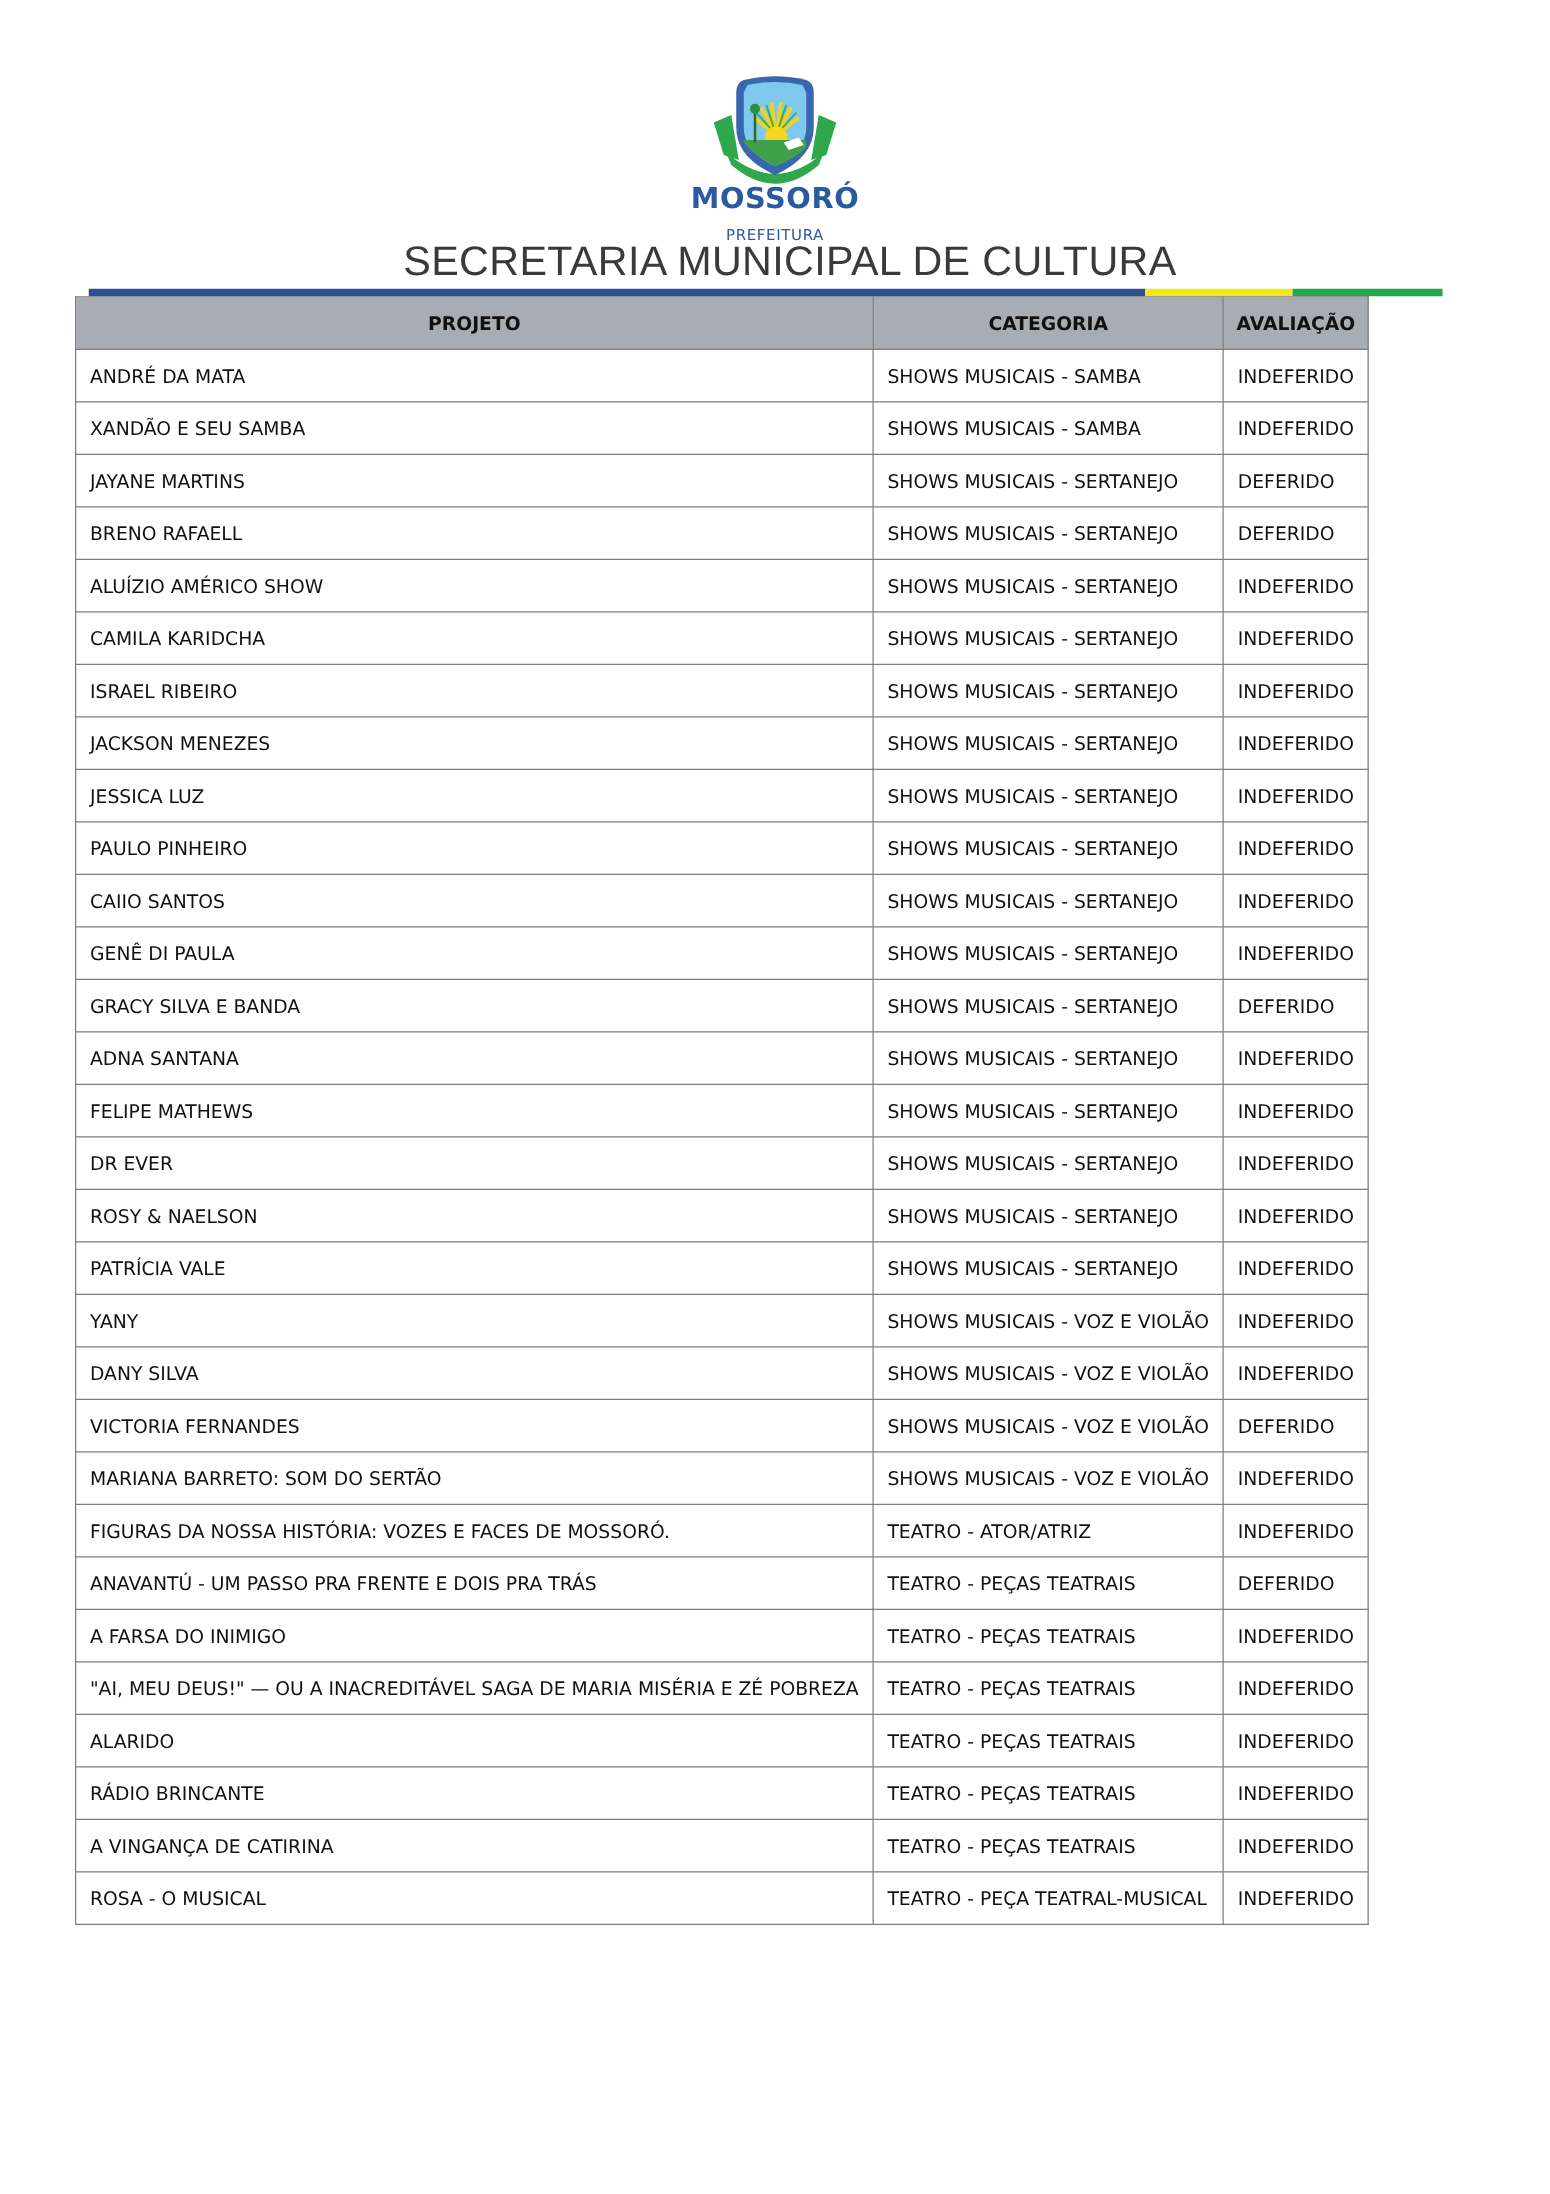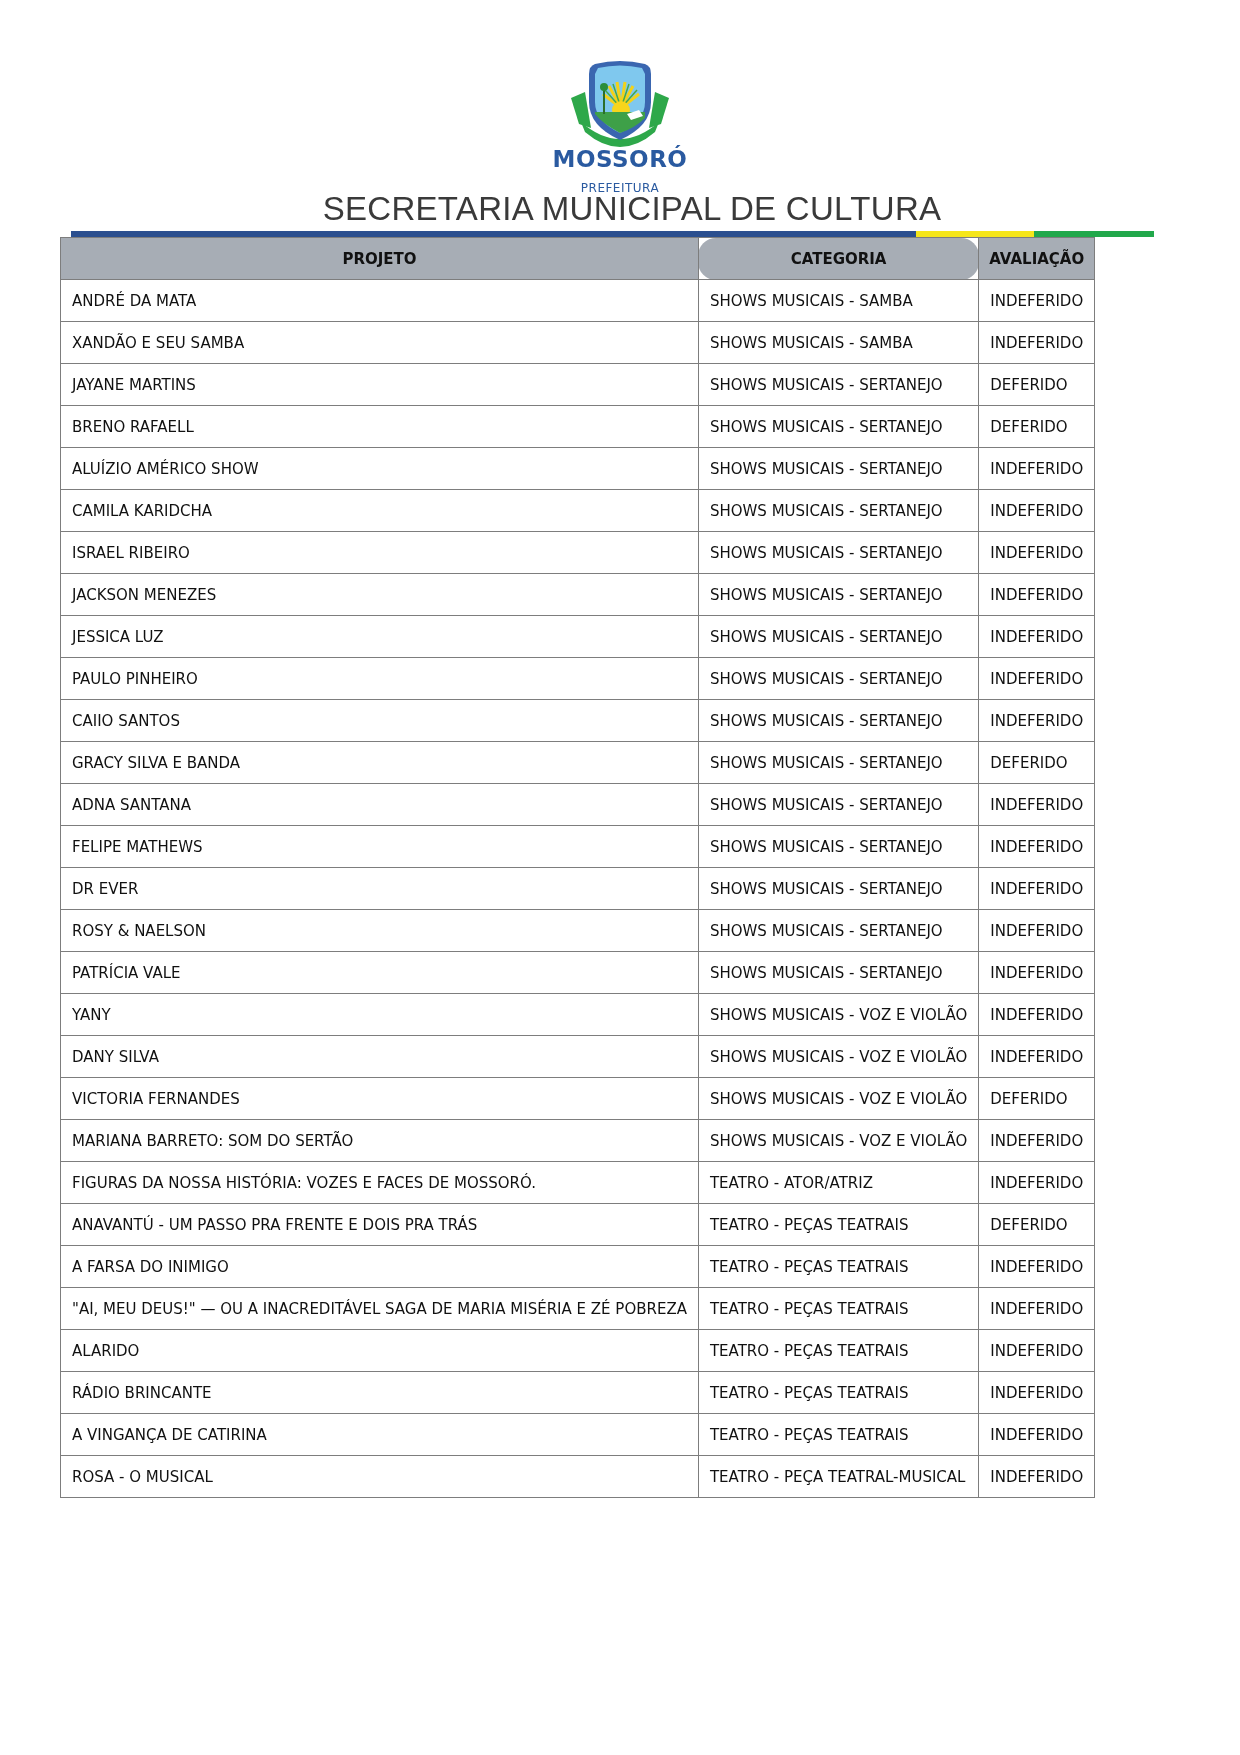--- a/index.html
+++ b/index.html
@@ -13,21 +13,21 @@
     .color-bar { position: absolute; top: 215px; height: 6px; }
     .bar-blue { left: 71px; width: 845px; background: #2b4f8f; }
     .bar-yellow { left: 916px; width: 118px; background: #f5e61a; }
     .bar-green { left: 1034px; width: 120px; background: #21a84b; }
 
     table.results { position: absolute; left: 60px; top: 237px; width: 1025px; border-collapse: collapse; font-size: 15px; }
     table.results th, table.results td { border: 1.5px solid #7d7d7d; height: 41px; padding: 0 11px; text-align: left; white-space: nowrap; }
     table.results th { background: #a7adb5; font-weight: bold; text-align: center; height: 41px; }
     table.results th.col-eval { text-align: center; padding: 0 6px; }
     .col-proj { width: 642px; }
-    .col-cat { width: 310px; border-radius: 18px; }
+    .col-cat { width: 310px; }
     .col-eval { width: 100px; }
   </style>
 </head>
 <body>
 
 <div class="header">
   <svg class="logo" viewBox="0 0 110 92">
 
     <path d="M6 40 L20 34 L26 70 L14 66 Z" fill="#2ea84a"></path>
     <path d="M104 40 L90 34 L84 70 L96 66 Z" fill="#2ea84a"></path>
@@ -124,20 +124,25 @@
         <td>PAULO PINHEIRO</td>
         <td>SHOWS MUSICAIS - SERTANEJO</td>
         <td>INDEFERIDO</td>
       </tr>
       <tr>
         <td>CAIIO SANTOS</td>
         <td>SHOWS MUSICAIS - SERTANEJO</td>
         <td>INDEFERIDO</td>
       </tr>
       <tr>
+        <td>GENÊ DI PAULA</td>
+        <td>SHOWS MUSICAIS - SERTANEJO</td>
+        <td>INDEFERIDO</td>
+      </tr>
+      <tr>
         <td>GRACY SILVA E BANDA</td>
         <td>SHOWS MUSICAIS - SERTANEJO</td>
         <td>DEFERIDO</td>
       </tr>
       <tr>
         <td>ADNA SANTANA</td>
         <td>SHOWS MUSICAIS - SERTANEJO</td>
         <td>INDEFERIDO</td>
       </tr>
       <tr>

